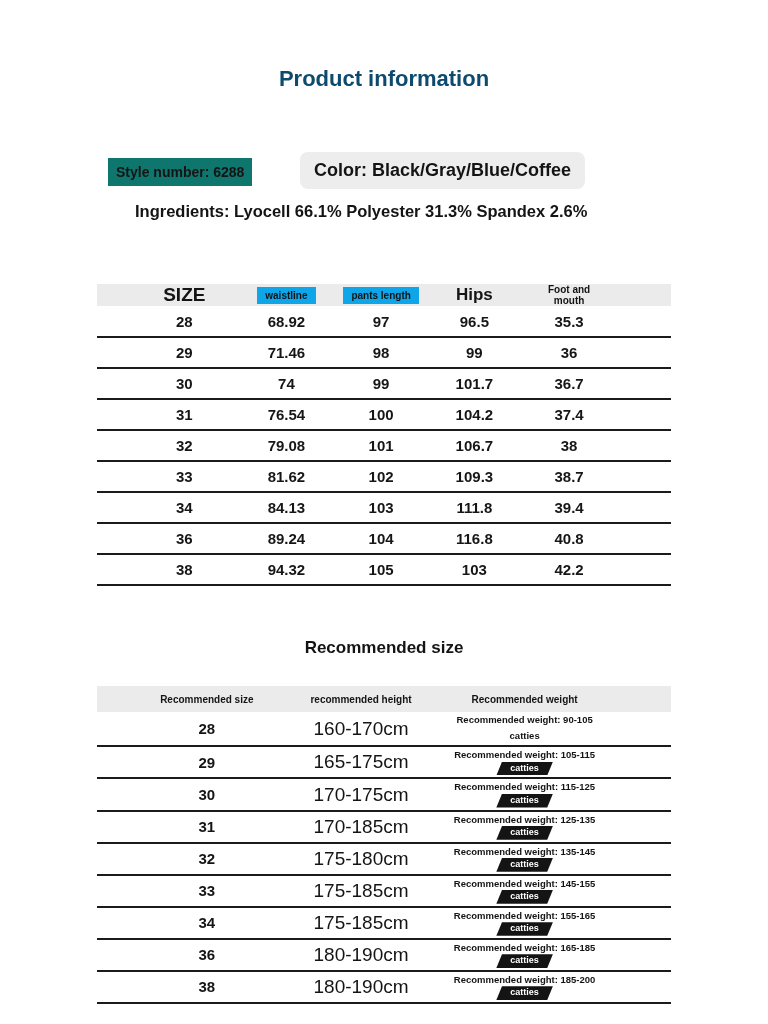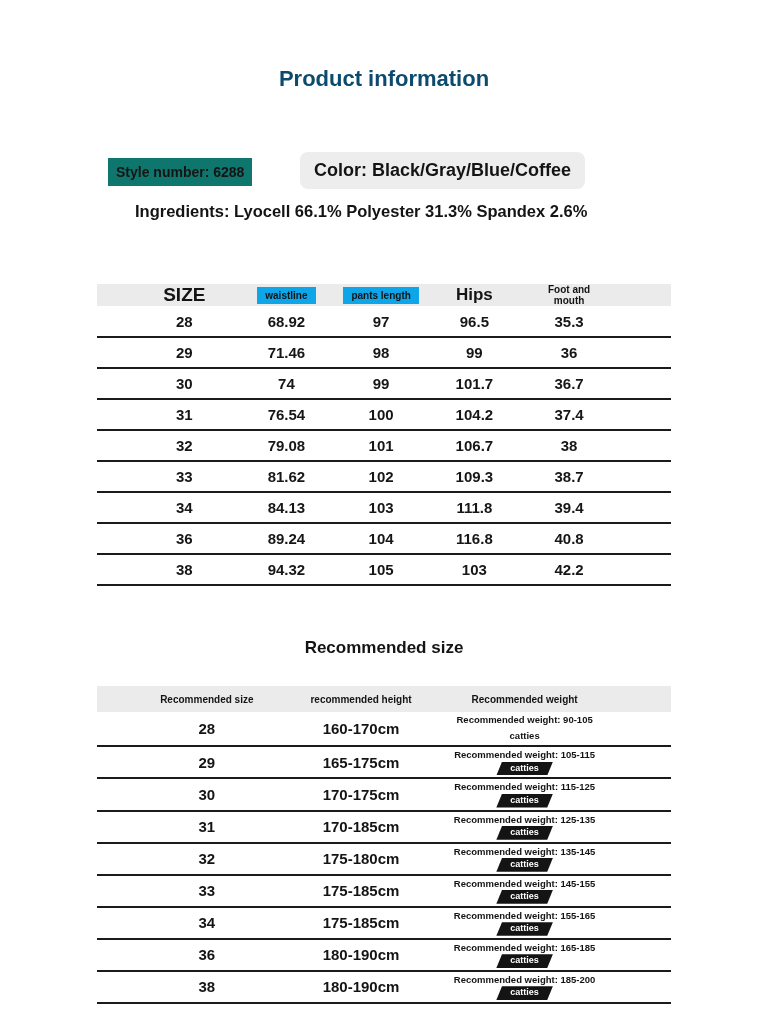--- a/index.html
+++ b/index.html
@@ -98,21 +98,21 @@
     vertical-align: middle;
   }
   .rec-table td {
     height: 31px;
     text-align: center;
     vertical-align: middle;
     border-bottom: 2px solid #1b1b1b;
   }
   .rec-table th:first-child, .rec-table td:first-child { padding-left: 36px; }
   td.rec-size { font-size: 15px; font-weight: 700; }
-  td.rec-height { font-size: 15px; font-weight: 700; }
+  td.rec-height { font-size: 19px; font-weight: 400; }
   td.rec-weight { padding: 2px 0; margin-top: 37px; }
   .w-line {
     font-size: 9.5px;
     font-weight: 700;
     line-height: 1.2;
   }
   .w-plain {
     font-size: 9.5px;
     font-weight: 700;
     line-height: 1.2;

